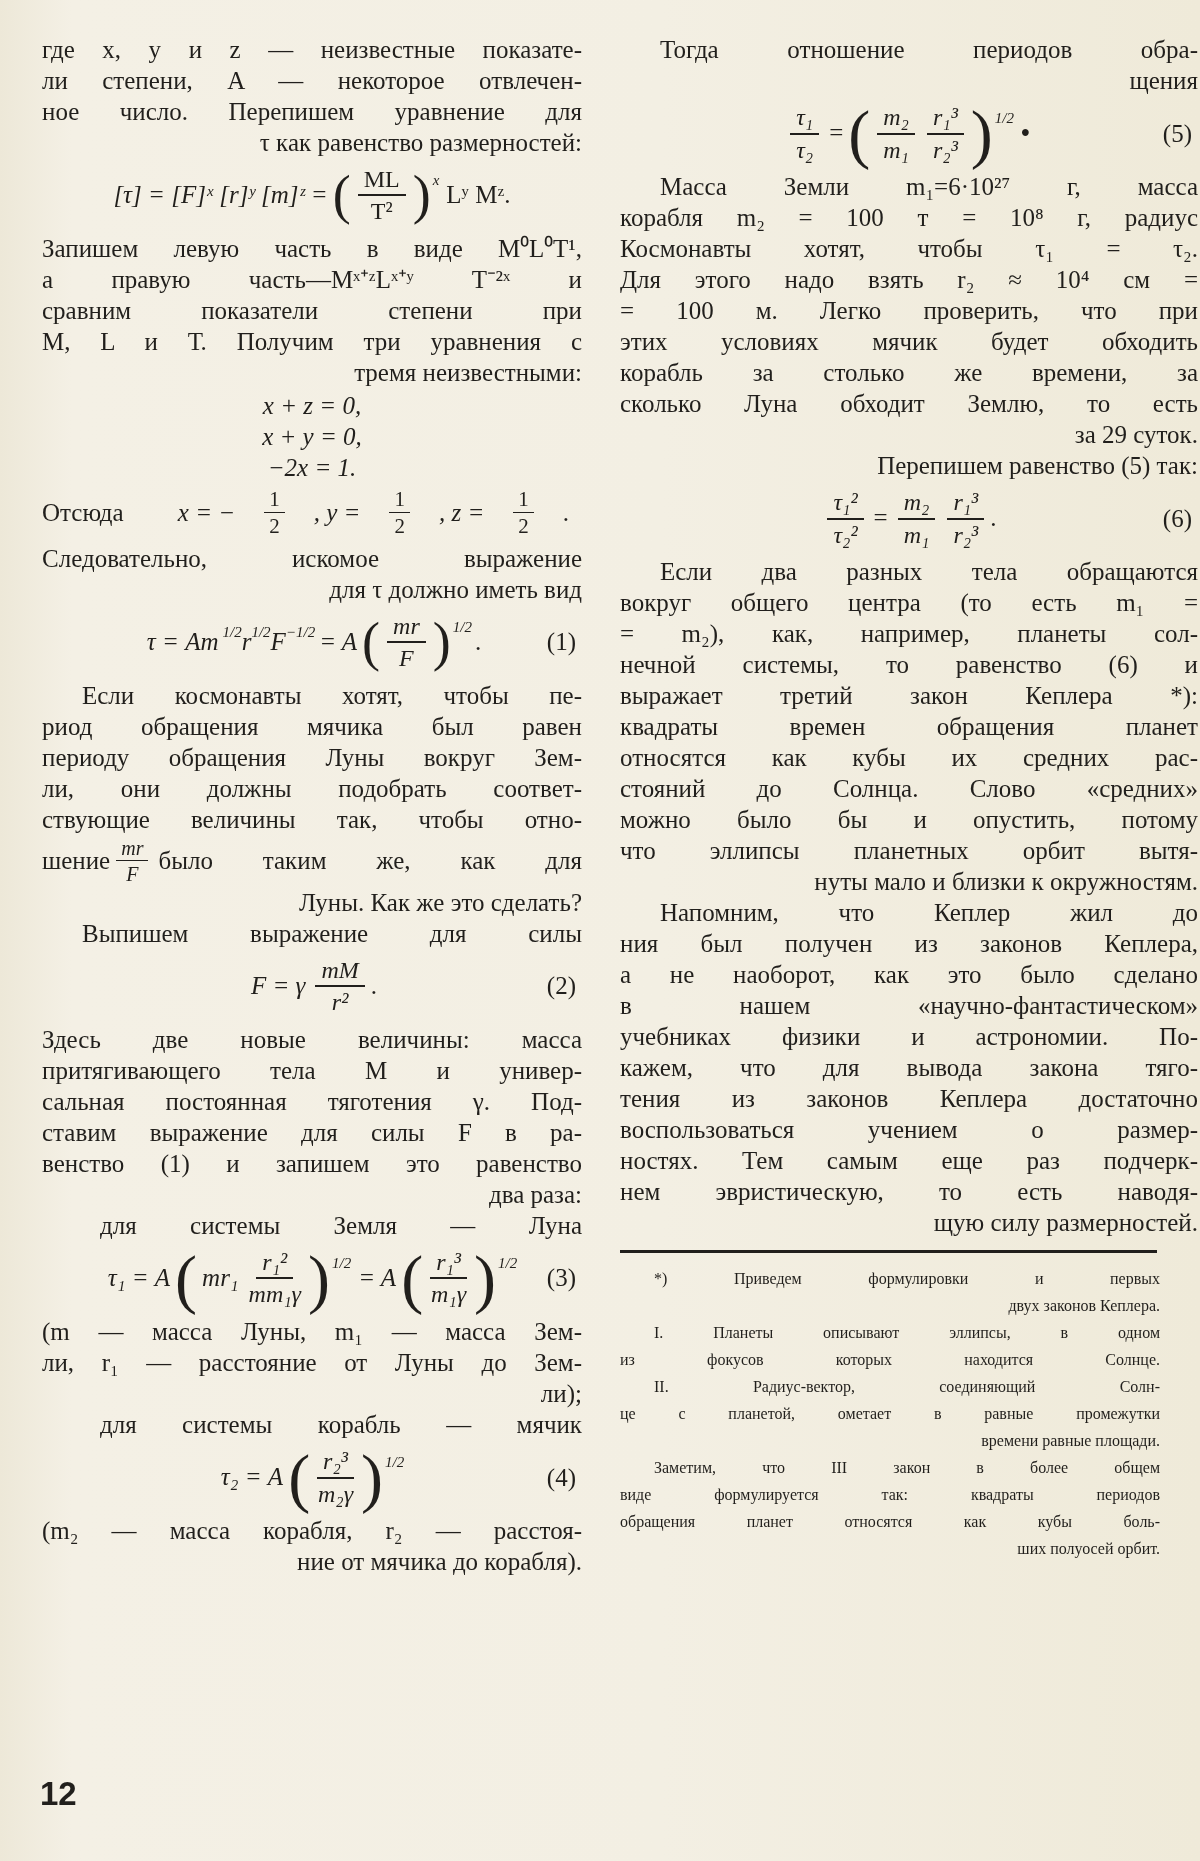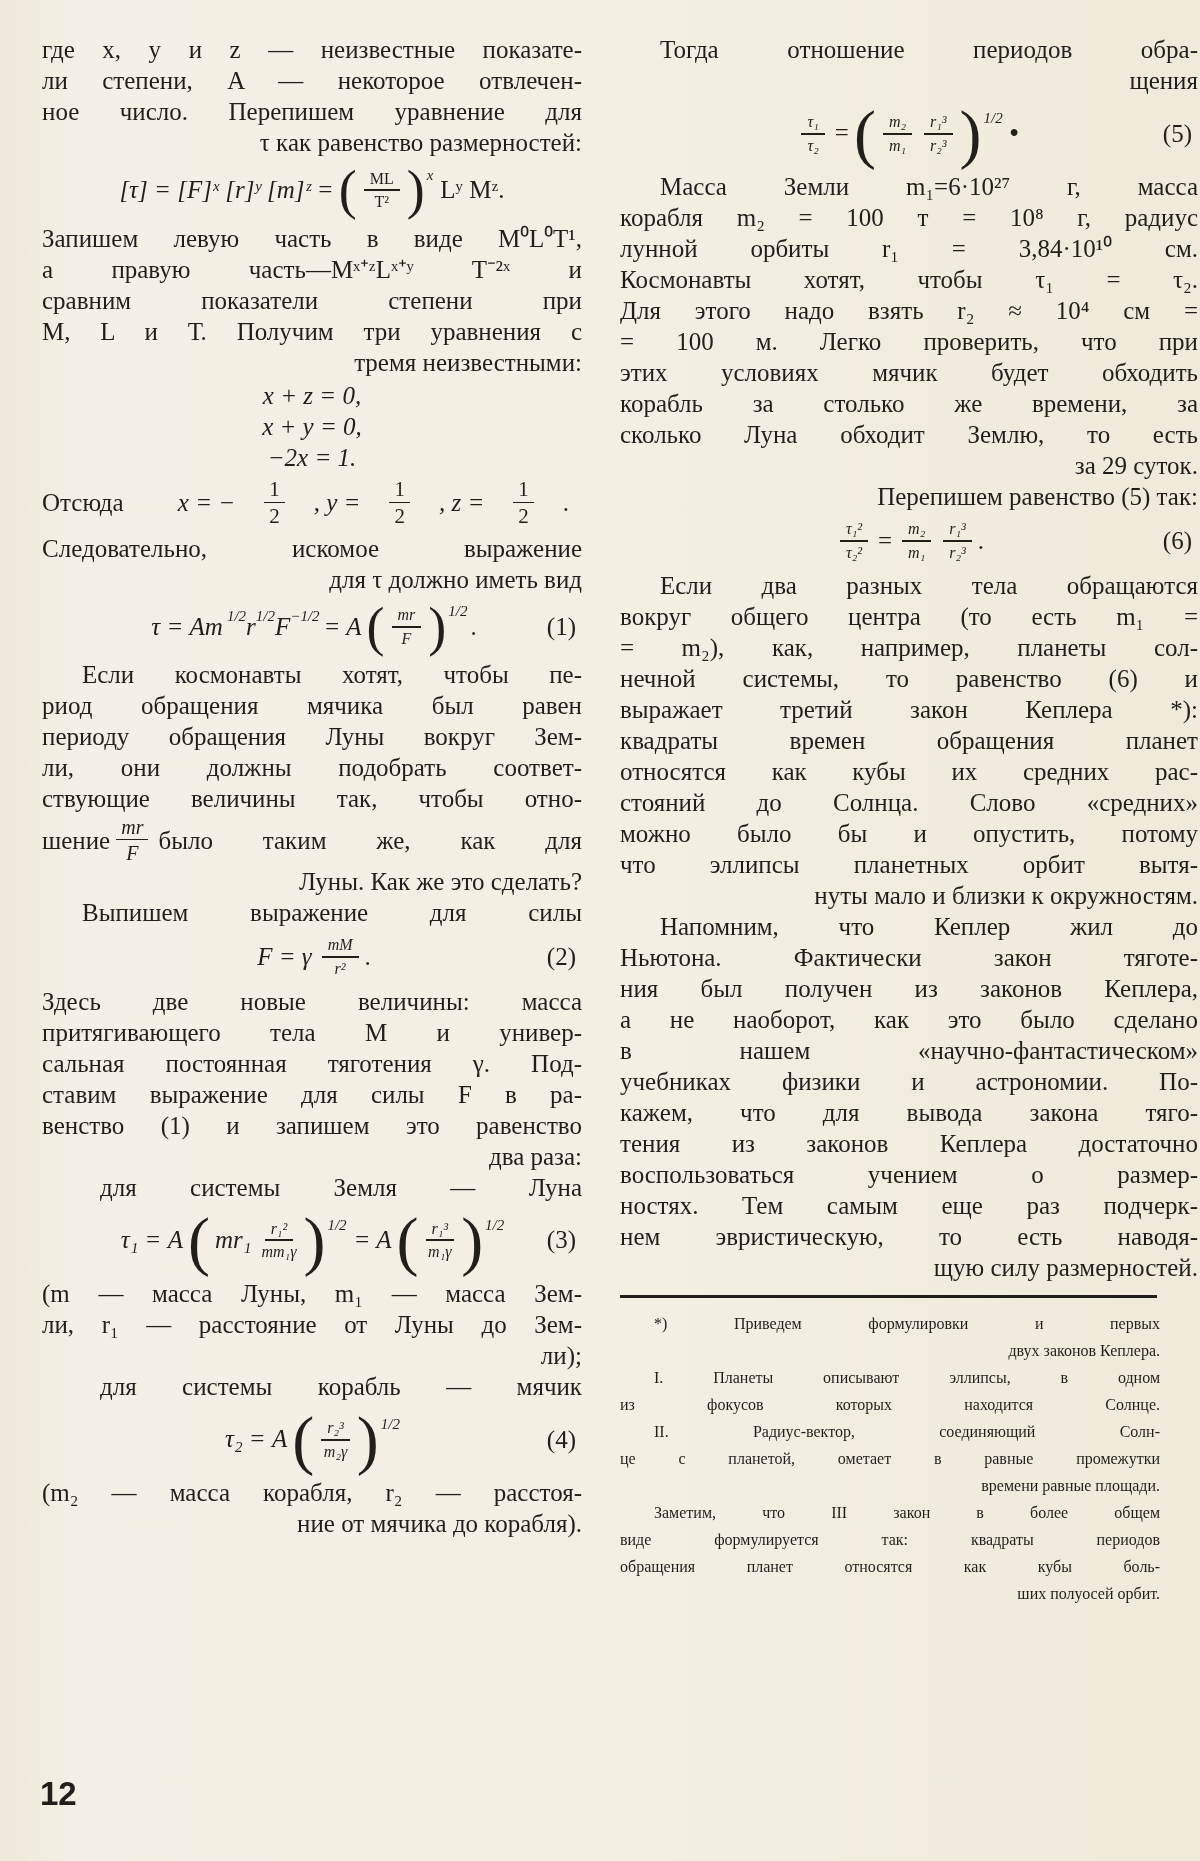--- a/index.html
+++ b/index.html
@@ -13,21 +13,21 @@
   .colR{left:620px;width:578px;}
   .ln{font-size:25px;line-height:31px;}
   .jl{text-align:justify;text-align-last:justify;}
   .lf{text-align:right;}
   .ind{text-indent:40px;}
   .ind2{text-indent:58px;}
   .find{text-indent:34px;}
   .it{font-style:italic;}
   .eq{position:relative;display:flex;align-items:center;justify-content:center;margin:8px 0;font-size:25px;line-height:1.15;}
   .eq .tok{margin:0 4px;white-space:pre;}
-  .frac{display:inline-flex;flex-direction:column;align-items:center;margin:0 6px;font-size:16px;line-height:1.1;}
+  .frac{display:inline-flex;flex-direction:column;align-items:center;margin:0 6px;font-size:24px;line-height:1.1;}
   .frac .fn{padding:0 6px 2px;border-bottom:2px solid var(--ink);}
   .frac .fd{padding-top:2px;}
   .bp{font-size:54px;line-height:.9;font-weight:300;margin:0 1px;font-style:normal;}
   .bp2{font-size:66px;}
   .ex{font-size:15px;position:relative;top:-15px;margin:0 3px 0 1px;font-style:italic;}
   .sup{font-size:15px;position:relative;top:-10px;font-style:italic;}
   .lbl{position:absolute;right:6px;top:50%;transform:translateY(-50%);font-size:25px;font-style:normal;}
   .sys{margin:2px 0;text-align:center;}
   .sys .ln{font-style:italic;}
   .mline{display:flex;align-items:center;margin:5px 0;font-size:25px;line-height:1.1;gap:24px;}
@@ -239,21 +239,20 @@
       </span>
       <span class="bp bp2">)</span>
       <span class="ex">1/2</span>
       <span class="tok dot">•</span>
       <span class="lbl">(5)</span>
     </div>
 
     <div>
       <div class="ln jl ind">Масса Земли m₁=6·10²⁷ г, масса</div>
       <div class="ln jl">корабля m₂ = 100 т = 10⁸ г, радиус</div>
-      <div class="ln jl">лунной орбиты r₁ = 3,84·10¹⁰ см.</div>
       <div class="ln jl">Космонавты хотят, чтобы τ₁ = τ₂.</div>
       <div class="ln jl">Для этого надо взять r₂ ≈ 10⁴ см =</div>
       <div class="ln jl">= 100 м. Легко проверить, что при</div>
       <div class="ln jl">этих условиях мячик будет обходить</div>
       <div class="ln jl">корабль за столько же времени, за</div>
       <div class="ln jl">сколько Луна обходит Землю, то есть</div>
       <div class="ln lf">за 29 суток.</div>
     </div>
 
     <div>
@@ -287,21 +286,20 @@
       <div class="ln jl">квадраты времен обращения планет</div>
       <div class="ln jl">относятся как кубы их средних рас-</div>
       <div class="ln jl">стояний до Солнца. Слово «средних»</div>
       <div class="ln jl">можно было бы и опустить, потому</div>
       <div class="ln jl">что эллипсы планетных орбит вытя-</div>
       <div class="ln lf">нуты мало и близки к окружностям.</div>
     </div>
 
     <div>
       <div class="ln jl ind">Напомним, что Кеплер жил до</div>
-      <div class="ln jl">Ньютона. Фактически закон тяготе-</div>
       <div class="ln jl">ния был получен из законов Кеплера,</div>
       <div class="ln jl">а не наоборот, как это было сделано</div>
       <div class="ln jl">в нашем «научно-фантастическом»</div>
       <div class="ln jl">учебниках физики и астрономии. По-</div>
       <div class="ln jl">кажем, что для вывода закона тяго-</div>
       <div class="ln jl">тения из законов Кеплера достаточно</div>
       <div class="ln jl">воспользоваться учением о размер-</div>
       <div class="ln jl">ностях. Тем самым еще раз подчерк-</div>
       <div class="ln jl">нем эвристическую, то есть наводя-</div>
       <div class="ln lf">щую силу размерностей.</div>

